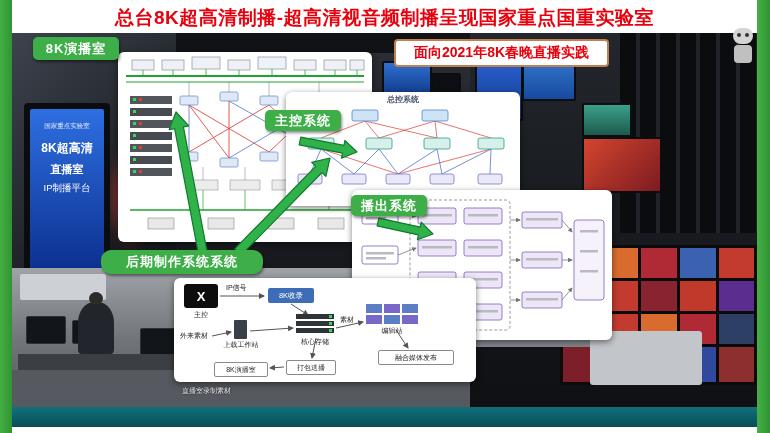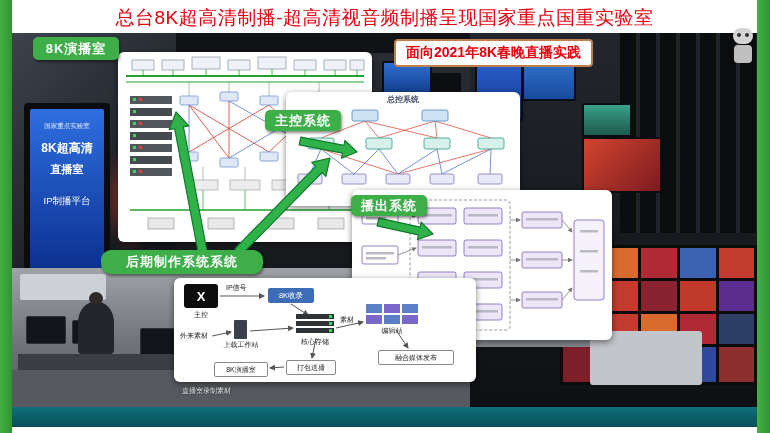--- a/index.html
+++ b/index.html
@@ -8,40 +8,40 @@
     background:#ffffff; font-family:"Liberation Sans", sans-serif;
   }
   .fill { position:absolute; inset:0; width:100%; height:100%; }
 
   
   .green-bar { position:absolute; top:0; bottom:0; width:12px; background:linear-gradient(90deg,#45b045,#2f9432); z-index:10; }
   .green-bar.left { left:0; }
   .green-bar.right { right:0; width:13px; }
   .slide-title {
     position:absolute; top:5px; left:12px; right:13px; text-align:center;
-    font-size:19px; font-weight:normal; color:#e8000d; z-index:9; letter-spacing:0.5px;
+    font-size:19px; font-weight:bold; color:#e8000d; z-index:9; letter-spacing:0.5px;
   }
   .bottom-bar { position:absolute; left:12px; right:13px; top:407px; height:20px;
     background:linear-gradient(180deg,#11707c,#084e57); z-index:8; }
 
   
   .photo-base { position:absolute; left:12px; top:33px; width:745px; height:374px; background:#1a1c20; z-index:1; }
   .photo { position:absolute; overflow:hidden; z-index:1; }
   .photo-left { left:12px; top:33px; width:164px; height:262px; background:linear-gradient(135deg,#3d434d,#191c21 70%,#111317); }
   .photo-topmid { left:176px; top:33px; width:294px; height:250px; background:linear-gradient(180deg,#2b2f36,#15171b); }
   .photo-office { left:12px; top:268px; width:459px; height:140px; background:linear-gradient(180deg,#9fa3a7,#72767b 50%,#54585e); }
   .photo-right { left:470px; top:33px; width:287px; height:375px; background:linear-gradient(180deg,#23262c,#0e1013); }
 
   .mon-frame { position:absolute; background:#0a0c10; border-radius:4px; }
   .mon-screen { position:absolute; inset:6px; background:linear-gradient(180deg,#2e6fe0,#0b2f8e); border-radius:2px;
     color:#fff; text-align:center; }
   .mon-screen .l1 { font-size:6.5px; opacity:.85; margin-top:13px; }
   .mon-screen .l2 { font-size:12px; font-weight:bold; margin-top:9px; }
   .mon-screen .l3 { font-size:11px; font-weight:bold; margin-top:5px; }
-  .mon-screen .l4 { font-size:9.5px; margin-top:18px; }
+  .mon-screen .l4 { font-size:9.5px; margin-top:5px; }
 
   .red-blob1 { position:absolute; left:92px; top:110px; width:52px; height:110px;
     background:radial-gradient(ellipse at center,#c0392b 0%,rgba(120,20,20,0) 70%); filter:blur(3px); }
   .red-blob2 { position:absolute; left:30px; top:238px; width:90px; height:20px; background:#7e1d22; filter:blur(2px); opacity:.9; }
   .desk-strip { position:absolute; background:#32363b; }
 
   .ceiling { position:absolute; left:0; top:0; right:0; height:20px; background:#101215; }
   .scr { position:absolute; border:2px solid #0b0d11; border-radius:2px; }
   .scr-a { left:206px; top:28px; width:46px; height:30px; background:linear-gradient(180deg,#2f6fd0,#123e8e); }
   .scr-b { left:206px; top:66px; width:46px; height:30px; background:linear-gradient(180deg,#2aa5a0,#10565a); }
@@ -75,21 +75,21 @@
   .panel2-title { position:absolute; top:2px; left:0; right:0; text-align:center; font-size:8px; font-weight:bold; color:#44506a; }
 
   
   .pill { position:absolute; background:#3eae49; color:#fff; font-weight:bold; font-size:13px;
     display:flex; align-items:center; justify-content:center; border-radius:5px;
     box-shadow:1px 2px 3px rgba(0,0,0,.45); z-index:8; letter-spacing:1px; }
   .pill-studio    { left:33px;  top:37px;  width:86px;  height:23px; }
   .pill-master    { left:265px; top:110px; width:76px;  height:21px; }
   .pill-broadcast { left:351px; top:195px; width:76px;  height:21px; }
   .pill-post      { left:101px; top:250px; width:162px; height:24px;border-radius:10px; }
-  .badge-practice { position:absolute; left:394px; top:39px; height:24px; padding:0 10px;
+  .badge-practice { position:absolute; left:394px; top:39px; height:24px; padding:0 18px;
     background:#fff; border:2px solid #bf7f4f; border-radius:4px; color:#e8000d;
     font-weight:bold; font-size:14px; display:flex; align-items:center; z-index:8; }
 
   .arrow-layer { position:absolute; inset:0; z-index:7; pointer-events:none; }
 
   
   .wf-label { position:absolute; font-size:7px; color:#222; white-space:nowrap; line-height:1.1; }
   .wf-obox  { position:absolute; border:1px solid #8a8a8a; background:#fff; font-size:7px; color:#222;
     display:flex; align-items:center; justify-content:center; border-radius:2px; }
   .wf-rec   { position:absolute; left:94px; top:10px; width:46px; height:15px; background:#3e6db8; color:#fff;

